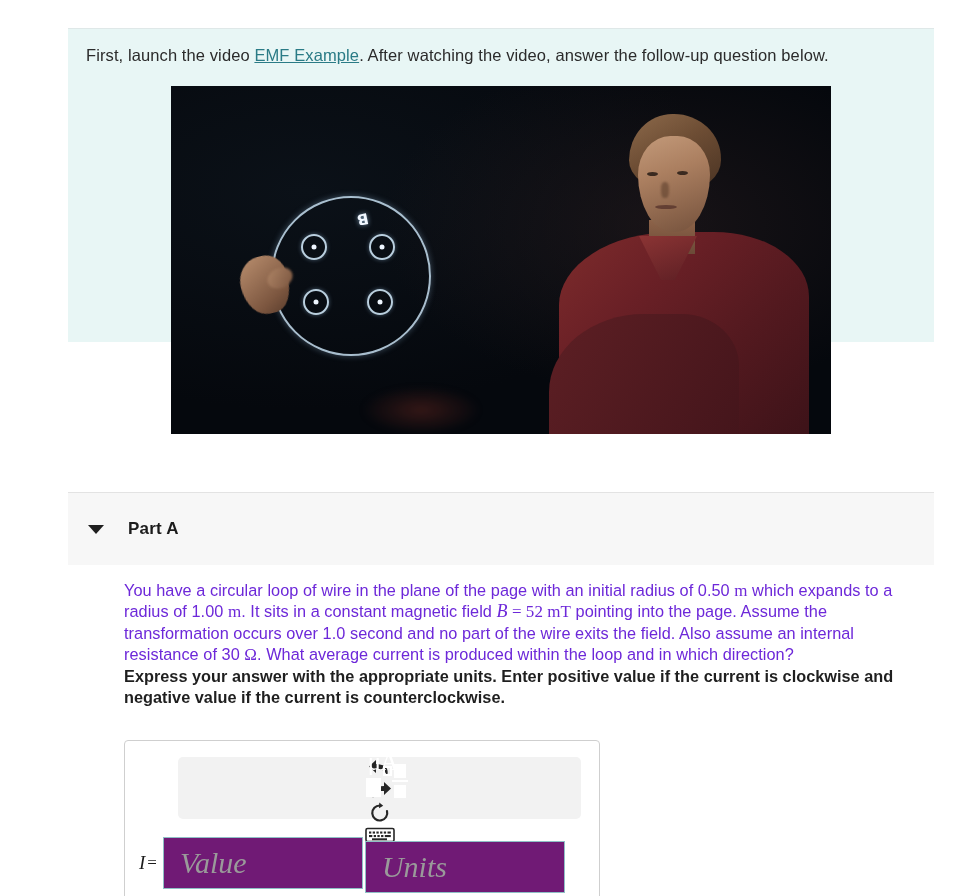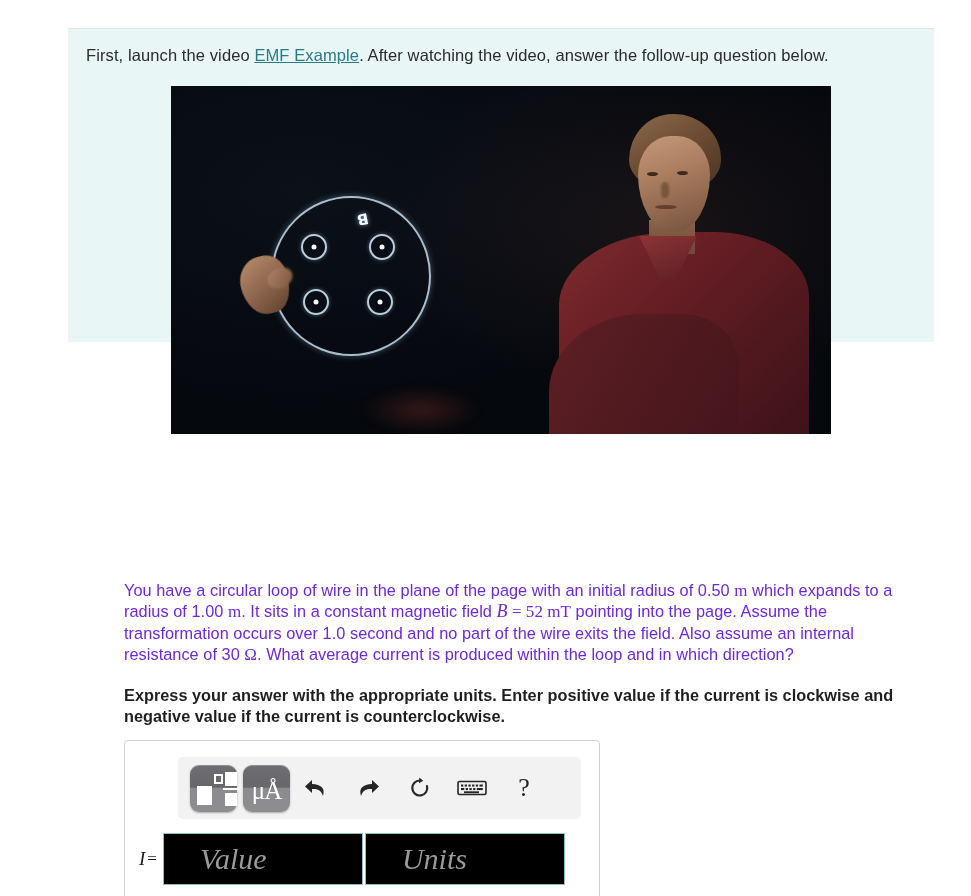--- a/index.html
+++ b/index.html
@@ -207,21 +207,20 @@
   }
   .qtext {
     font-size: 16.3px;
     line-height: 21.4px;
     color: #6d28d9;
     letter-spacing: 0.05px;
   }
   .mi { font-family: "Liberation Serif", serif; font-style: italic; font-size: 18px; }
   .mn { font-family: "Liberation Serif", serif; font-size: 17px; }
   .qbold {
-    margin-top: 19px;
     font-size: 16.3px;
     line-height: 21.6px;
     font-weight: 700;
     color: #1f1f1f;
     letter-spacing: 0.02px;
   }
 
   
   .answer-box {
     position: absolute;
@@ -233,20 +232,21 @@
   }
   .mq-toolbar {
     position: absolute;
     left: 53px; top: 16px;
     width: 403px; height: 62px;
     background: #f2f2f2;
     border-radius: 5px;
     display: flex;
     align-items: center;
     padding: 0 6px;
+    flex-direction: column;
   }
   .tb-btn {
     width: 47px; height: 47px;
     margin-left: 6px;
     border-radius: 9px;
     background: linear-gradient(180deg, #6d6d72 0%, #66666b 47%, #8a8a8f 50%, #8d8d92 100%);
     box-shadow: inset 0 1px 0 rgba(255,255,255,0.25), 0 1px 2px rgba(0,0,0,0.3);
     position: relative;
     cursor: pointer;
   }
@@ -297,28 +297,28 @@
   }
   .eq {
     font-family: "Liberation Serif", serif;
     font-size: 17px;
     color: #1c1c1c;
     margin-right: 6px;
   }
   .field {
     width: 200px; height: 52px;
     border: 1px solid #8fc0c6;
-    background: #000000;
+    background: #701a75;
     display: flex;
     align-items: center;
-    padding-left: 36px;
+    padding-left: 16px;
     cursor: text;
     text-align: right;
   }
-  .field + .field { margin-left: 2px; }
+  .field + .field { margin-left: 2px; margin-top: 8px; }
   .field .ph {
     font-family: "Liberation Serif", serif;
     font-style: italic;
     font-size: 30px;
     color: #9a9a9a;
     user-select: none;
   }
 </style>
 </head>
 <body>
@@ -356,20 +356,24 @@
         <div class="d-dot bl"></div>
         <div class="d-dot br"></div>
         <div class="d-label">B</div>
       </div>
 
       <div class="hand"></div>
       <div class="hand-thumb"></div>
     </div>
   </div>
 
+  <div class="parta-header">
+    <div class="disclosure-tri"></div>
+    <div class="parta-title">Part A</div>
+  </div>
 
   <div class="qbody">
     <div class="qtext"><span>You have a circular loop of wire in the plane of the page with an initial radius of 0.50 </span><span class="mn">m</span><span> which expands to a radius of 1.00 </span><span class="mn">m</span><span>. It sits in a constant magnetic field </span><span class="mi">B</span><span class="mn"> = 52 mT</span><span> pointing into the page. Assume the transformation occurs over 1.0 second and no part of the wire exits the field. Also assume an internal resistance of 30 </span><span class="mn">Ω</span><span>. What average current is produced within the loop and in which direction?</span></div>
 
     <div class="qbold">Express your answer with the appropriate units. Enter positive value if the current is clockwise and negative value if the current is counterclockwise.</div>
   </div>
 
   <div class="answer-box">
 
     <div class="mq-toolbar">

